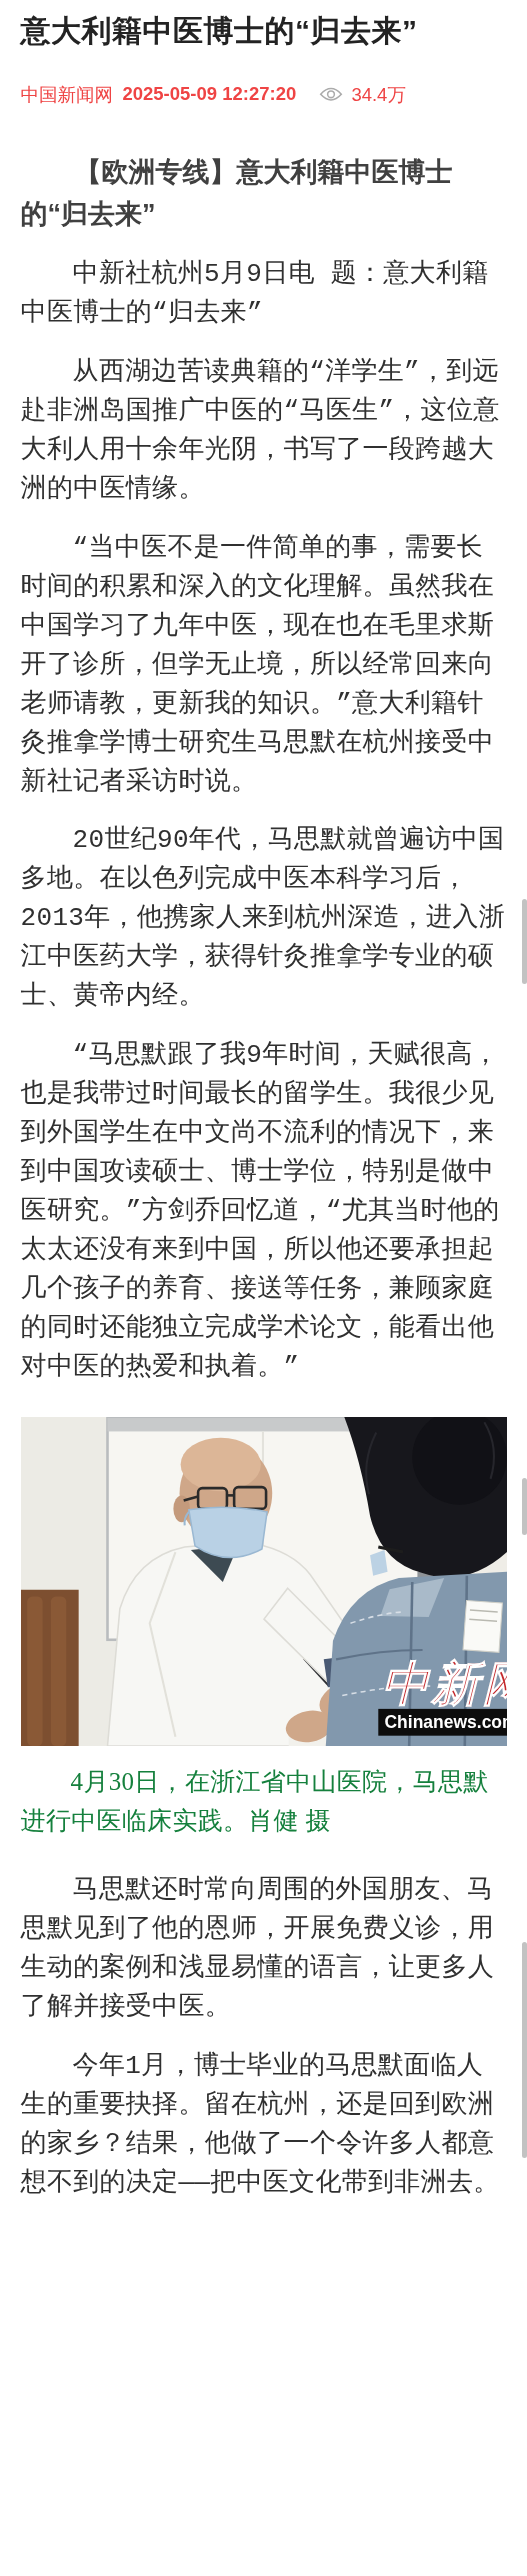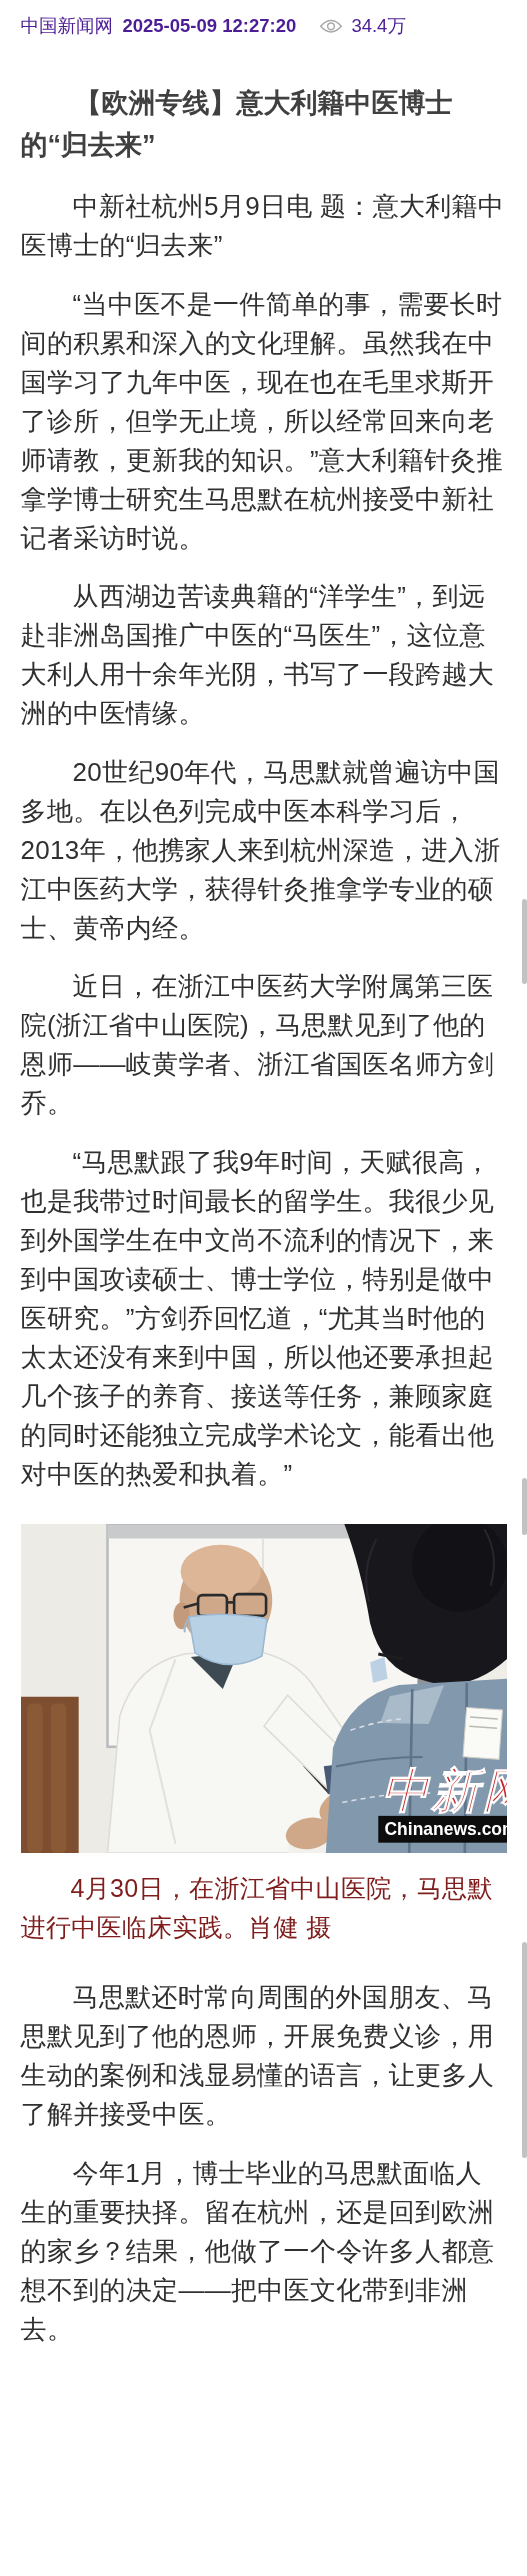--- a/index.html
+++ b/index.html
@@ -1,66 +1,66 @@
 <!DOCTYPE html>
 <html style="font-size:8.2px"><head>
 <meta charset="utf-8">
 <style>
   html,body{margin:0;padding:0;background:#ffffff;}
   body{font-family:"Liberation Sans","DejaVu Sans",sans-serif;color:#2e2e2e;}
   .page{position:relative;width:528px;min-height:3438px;box-sizing:border-box;
         padding:13.4px 20.6px 46px 20.6px;background:#ffffff;overflow:hidden;}
   .article-title{font-size:30px;line-height:1.18;font-weight:700;color:#232323;
         margin:0 0 33px 0;letter-spacing:0.5px;}
-  .meta-row{display:flex;align-items:center;color:#4c1d95;font-size:18.5px;
+  .meta-row{display:flex;align-items:center;color:#ef4444;font-size:18.5px;
         margin:0 0 44px 0;white-space:nowrap;}
   .meta-source{margin-right:9.3px;}
   .meta-date{margin-right:23px;font-weight:bold;}
   .eye-icon{display:inline-flex;align-items:center;margin-right:8.2px;}
   .eye-icon svg{display:block;}
   .lead-paragraph{font-size:27px;line-height:42px;font-weight:700;color:#404040;
         margin:0 0 20.6px 0;text-indent:2em;}
   .para{font-size:26px;line-height:39px;color:#303030;margin:0 0 19.6px 0;
-        text-indent:2em;letter-spacing:0.3px;}
+        text-indent:2em;letter-spacing:0.3px;font-family:Liberation Mono, monospace;}
   figure.photo-figure{margin:30px 0 0 0;padding:0;}
   .photo-frame{width:486px;height:329px;display:block;}
-  figcaption.photo-caption{font-size:25px;line-height:39px;color:#7f1d1d;
-        margin:16.5px 0 31px 0;text-indent:2em;letter-spacing:0.3px;}
+  figcaption.photo-caption{font-size:25px;line-height:39px;color:#15803d;
+        margin:16.5px 0 31px 0;text-indent:2em;letter-spacing:0.3px;font-family:Liberation Serif, serif;}
   .scrollbar-thumb{position:absolute;right:1px;width:4.6px;border-radius:2.6px;
         background:#c2c2c2;}
   #sb-1{top:899px;height:85px;}
   #sb-2{top:1478px;height:57px;}
   #sb-3{top:1942px;height:216px;}
 </style>
 </head>
 <body>
 
 <div class="page">
 
+  <h1 class="article-title">意大利籍中医博士的“归去来”</h1>
 
   <div class="meta-row">
     <span class="meta-source">中国新闻网</span>
     <span class="meta-date">2025-05-09 12:27:20</span>
     <span class="eye-icon">
       <svg width="24" height="16.5" viewBox="0 0 46 32">
         <path d="M3 16 Q23 -6 43 16 Q23 38 3 16 Z" fill="none" stroke="#ababab" stroke-width="3"></path>
         <circle cx="23" cy="16" r="6.5" fill="none" stroke="#ababab" stroke-width="3"></circle>
       </svg>
     </span>
     <span class="meta-views">34.4万</span>
   </div>
 
   <p class="lead-paragraph">【欧洲专线】意大利籍中医博士的“归去来”</p>
 
   <div>
       <p class="para">中新社杭州5月9日电 题：意大利籍中医博士的“归去来”</p>
+      <p class="para">从西湖边苦读典籍的“洋学生”，到远赴非洲岛国推广中医的“马医生”，这位意大利人用十余年光阴，书写了一段跨越大洲的中医情缘。</p>
       <p class="para">“当中医不是一件简单的事，需要长时间的积累和深入的文化理解。虽然我在中国学习了九年中医，现在也在毛里求斯开了诊所，但学无止境，所以经常回来向老师请教，更新我的知识。”意大利籍针灸推拿学博士研究生马思默在杭州接受中新社记者采访时说。</p>
-      <p class="para">从西湖边苦读典籍的“洋学生”，到远赴非洲岛国推广中医的“马医生”，这位意大利人用十余年光阴，书写了一段跨越大洲的中医情缘。</p>
       <p class="para">20世纪90年代，马思默就曾遍访中国多地。在以色列完成中医本科学习后，2013年，他携家人来到杭州深造，进入浙江中医药大学，获得针灸推拿学专业的硕士、黄帝内经。</p>
-      <p class="para">近日，在浙江中医药大学附属第三医院(浙江省中山医院)，马思默见到了他的恩师——岐黄学者、浙江省国医名师方剑乔。</p>
       <p class="para">“马思默跟了我9年时间，天赋很高，也是我带过时间最长的留学生。我很少见到外国学生在中文尚不流利的情况下，来到中国攻读硕士、博士学位，特别是做中医研究。”方剑乔回忆道，“尤其当时他的太太还没有来到中国，所以他还要承担起几个孩子的养育、接送等任务，兼顾家庭的同时还能独立完成学术论文，能看出他对中医的热爱和执着。”</p>
     </div>
 
   <figure class="photo-figure">
     <svg class="photo-frame" viewBox="0 0 944 638" preserveAspectRatio="none">
 
       <rect x="0" y="0" width="944" height="638" fill="#ecebe5"></rect>
       <rect x="560" y="0" width="384" height="638" fill="#efede7"></rect>
 
       <rect x="168" y="2" width="608" height="430" fill="#f7f6f2" stroke="#b9bcbe" stroke-width="5"></rect>

